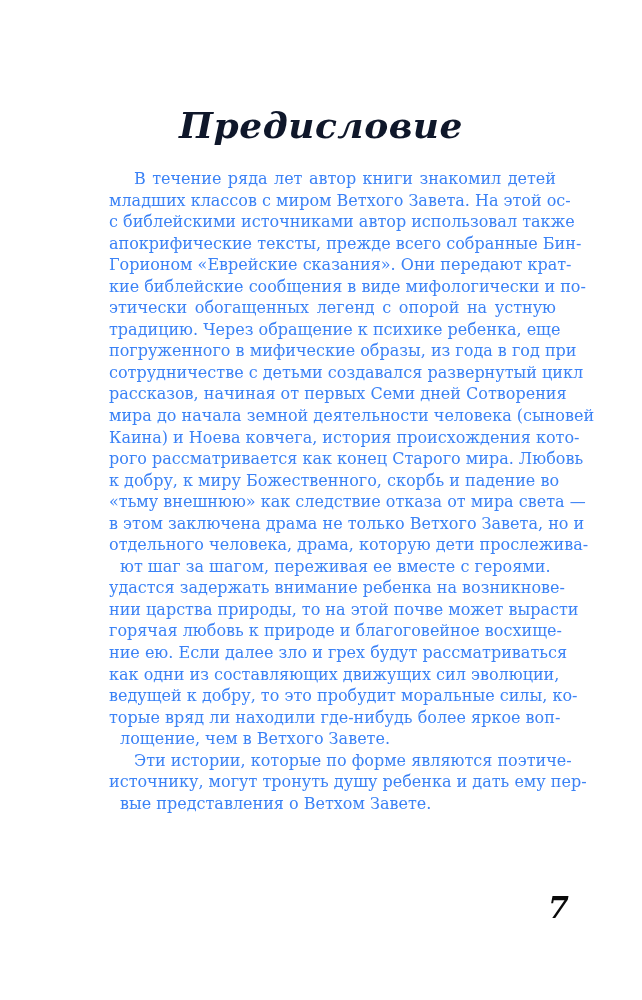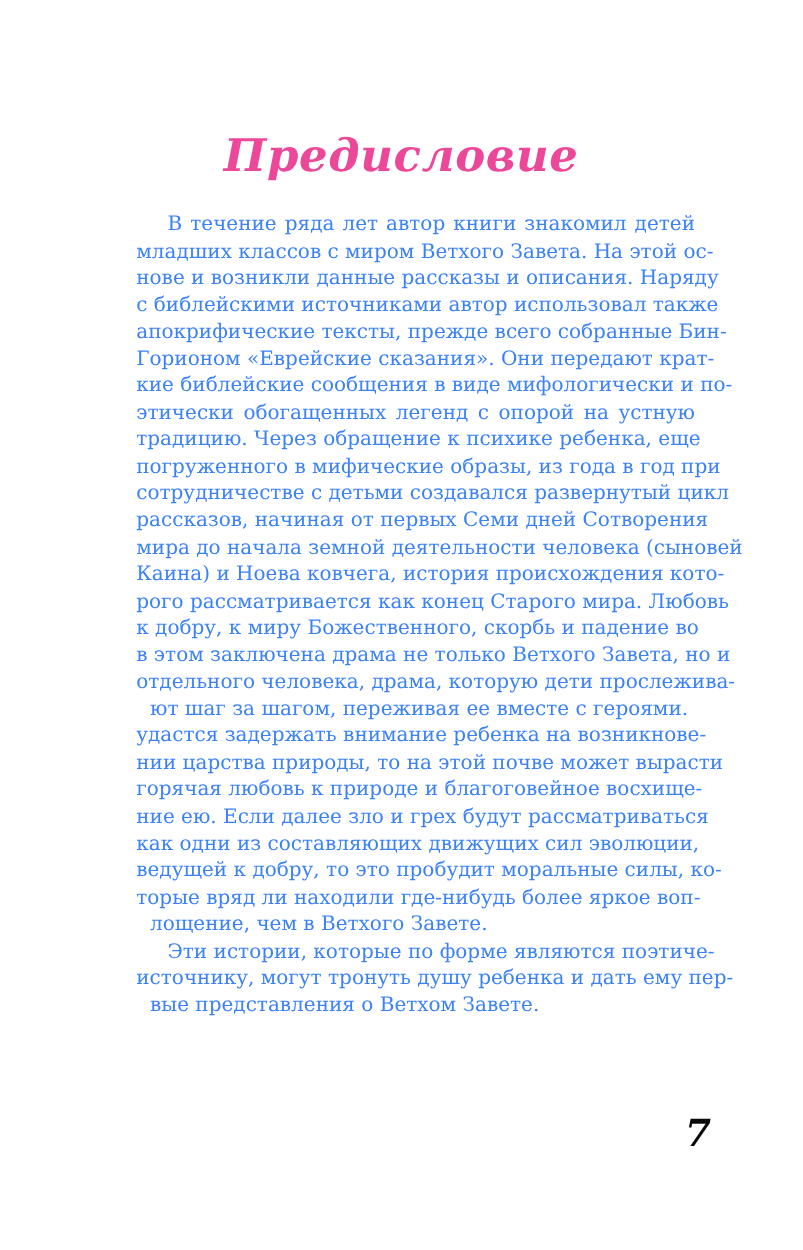--- a/index.html
+++ b/index.html
@@ -1,21 +1,21 @@
 <!DOCTYPE html>
 <html><head>
 <meta charset="utf-8">
 <style>
   html, body { margin: 0; padding: 0; background: #ffffff; }
   body { width: 642px; height: 1000px; position: relative; overflow: hidden; }
   .title {
     position: absolute; left: 0; width: 642px; top: 104px;
     text-align: center;
     font-family: "DejaVu Serif", serif; font-weight: bold; font-style: italic;
-    font-size: 36px; color: #ec4899; letter-spacing: 0.5px;
+    font-size: 36px; color: #0f172a; letter-spacing: 0.5px;
   }
   .text {
     position: absolute; left: 109px; top: 168px; width: 447px;
     font-family: "DejaVu Serif", serif; font-size: 16px; line-height: 21.55px;
     color: #3b82f6;
   }
   .line { display: block; white-space: nowrap; text-align: justify; text-align-last: justify; height: 21.55px; }
   .line.last { text-align-last: left; margin-left: 11px; }
   .line.indent { padding-left: 25px; }
   .page-num {
@@ -26,34 +26,34 @@
 </style>
 </head>
 <body>
 
 <div class="title">Предисловие</div>
 
 <div class="text">
   <div>
     <span class="line indent">В течение ряда лет автор книги знакомил детей</span>
     <span class="line">младших классов с миром Ветхого Завета. На этой ос-</span>
-    <span class="line">нове и возникли данные рассказы и описания. Наряду</span>
     <span class="line">с библейскими источниками автор использовал также</span>
     <span class="line">апокрифические тексты, прежде всего собранные Бин-</span>
     <span class="line">Горионом «Еврейские сказания». Они передают крат-</span>
     <span class="line">кие библейские сообщения в виде мифологически и по-</span>
     <span class="line">этически обогащенных легенд с опорой на устную</span>
     <span class="line">традицию. Через обращение к психике ребенка, еще</span>
     <span class="line">погруженного в мифические образы, из года в год при</span>
     <span class="line">сотрудничестве с детьми создавался развернутый цикл</span>
     <span class="line">рассказов, начиная от первых Семи дней Сотворения</span>
     <span class="line">мира до начала земной деятельности человека (сыновей</span>
     <span class="line">Каина) и Ноева ковчега, история происхождения кото-</span>
     <span class="line">рого рассматривается как конец Старого мира. Любовь</span>
     <span class="line">к добру, к миру Божественного, скорбь и падение во</span>
+    <span class="line">«тьму внешнюю» как следствие отказа от мира света —</span>
     <span class="line">в этом заключена драма не только Ветхого Завета, но и</span>
     <span class="line">отдельного человека, драма, которую дети прослежива-</span>
     <span class="line last">ют шаг за шагом, переживая ее вместе с героями.</span>
   </div>
   <div>
     <span class="line">удастся задержать внимание ребенка на возникнове-</span>
     <span class="line">нии царства природы, то на этой почве может вырасти</span>
     <span class="line">горячая любовь к природе и благоговейное восхище-</span>
     <span class="line">ние ею. Если далее зло и грех будут рассматриваться</span>
     <span class="line">как одни из составляющих движущих сил эволюции,</span>

